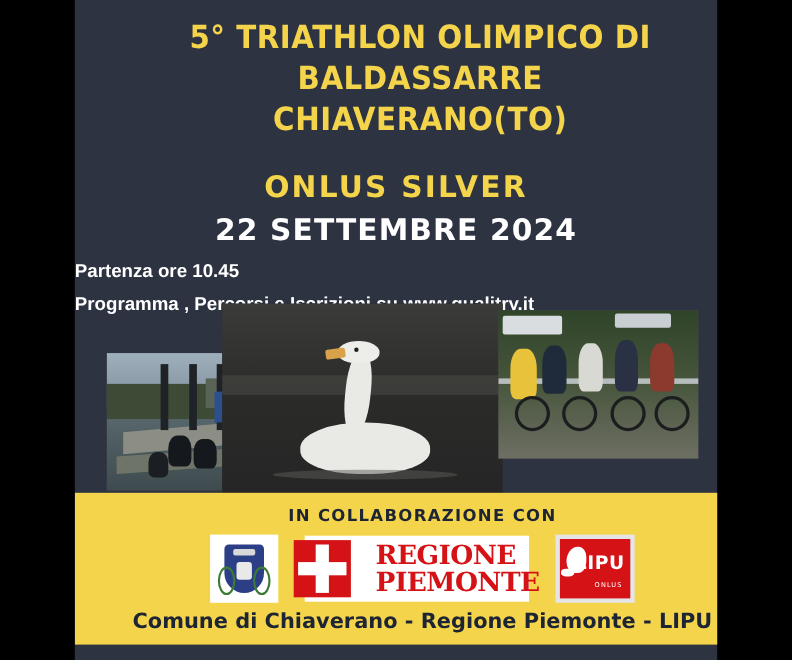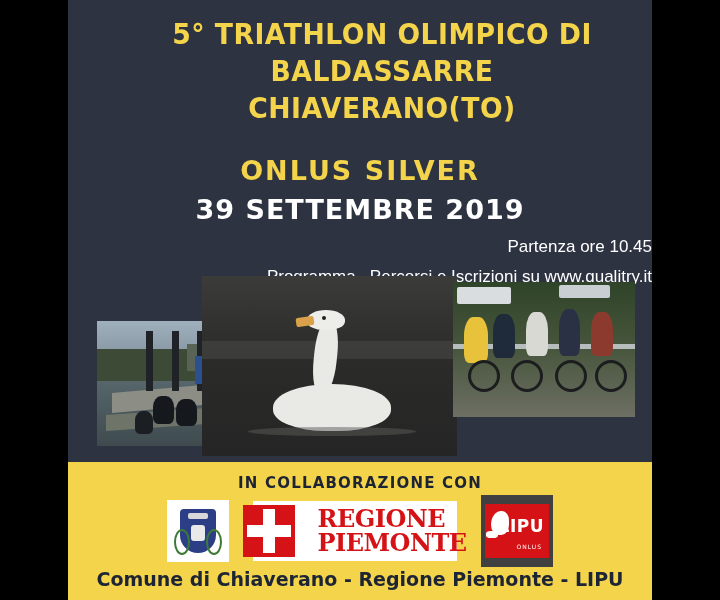--- a/index.html
+++ b/index.html
@@ -61,24 +61,24 @@
     margin-top: 8px;
     text-align: center;
     color: #ffffff;
     font-weight: bold;
     font-size: 27px;
     letter-spacing: 1px;
     font-family: "DejaVu Sans", sans-serif;
   }
   .subline {
     margin-top: 12px;
-    text-align: right;
+    text-align: left;
     color: #ffffff;
     font-size: 17px;
-    font-weight: normal;
+    font-weight: bold;
     font-family: "Liberation Sans", sans-serif;
   }
   .subline.second {
     margin-top: 10px;
   }
 
   
   .photos {
     position: absolute;
     left: 0;
@@ -139,24 +139,25 @@
   .pr-canopy { position:absolute; left:2%; top:4%; width:30%; height:12%; background:#d9dde0; border-radius:2px; }
   .pr-canopy2 { position:absolute; left:58%; top:2%; width:28%; height:10%; background:#c9ced2; border-radius:2px; }
   .pr-rail { position:absolute; left:0; top:46%; width:100%; height:4%; background:#b7bcbd; }
   .pr-wheel { position:absolute; border-radius:50%; border:3px solid #1c1d1f; }
   .pr-person { position:absolute; border-radius:40% 40% 20% 20%; }
 
   
   .footer {
     position: absolute;
     left: 0;
-    bottom: 0;
+    bottom: 14px;
     width: 584px;
     height: 138px;
     background: #f4d44a;
+    padding-left: 24px;
   }
   .collab {
     text-align: center;
     color: #1d2433;
     font-weight: bold;
     font-size: 15px;
     letter-spacing: 1.2px;
     padding-top: 12px;
     font-family: "DejaVu Sans", sans-serif;
   }
@@ -169,21 +170,21 @@
     height: 62px;
   }
   .logo-box {
     background: #ffffff;
     display: flex;
     align-items: center;
     justify-content: center;
   }
   .logo-comune { width: 62px; height: 62px; }
   .logo-regione { width: 196px; height: 60px; padding: 0 4px; }
-  .logo-lipu { width: 72px; height: 72px; background: #404040; }
+  .logo-lipu { width: 72px; height: 62px; background: #e5e5e5; }
 
   
   .crest {
     width: 36px; height: 44px;
     background: #2c3f86;
     border-radius: 4px 4px 18px 18px;
     position: relative;
   }
   .crest-crown {
     position: absolute; left: 50%; top: 4px; transform: translateX(-50%);
@@ -259,21 +260,21 @@
 
 <div class="poster">
   <div class="canvas">
 
     <div class="title-block">
       <div class="title-line">5° TRIATHLON OLIMPICO DI BALDASSARRE</div>
       <div class="title-line">CHIAVERANO(TO)</div>
     </div>
 
     <div class="rank">ONLUS SILVER</div>
-    <div class="date">39 SETTEMBRE 2019</div>
+    <div class="date">22 SETTEMBRE 2024</div>
     <div class="subline">Partenza ore 10.45</div>
     <div class="subline second">Programma , Percorsi e Iscrizioni su www.qualitry.it</div>
 
     <div class="photos">
 
       <div class="photo photo-left">
         <div class="pl-sky"></div>
         <div class="pl-trees"></div>
         <div class="pl-trees2"></div>
         <div class="pl-water"></div>

